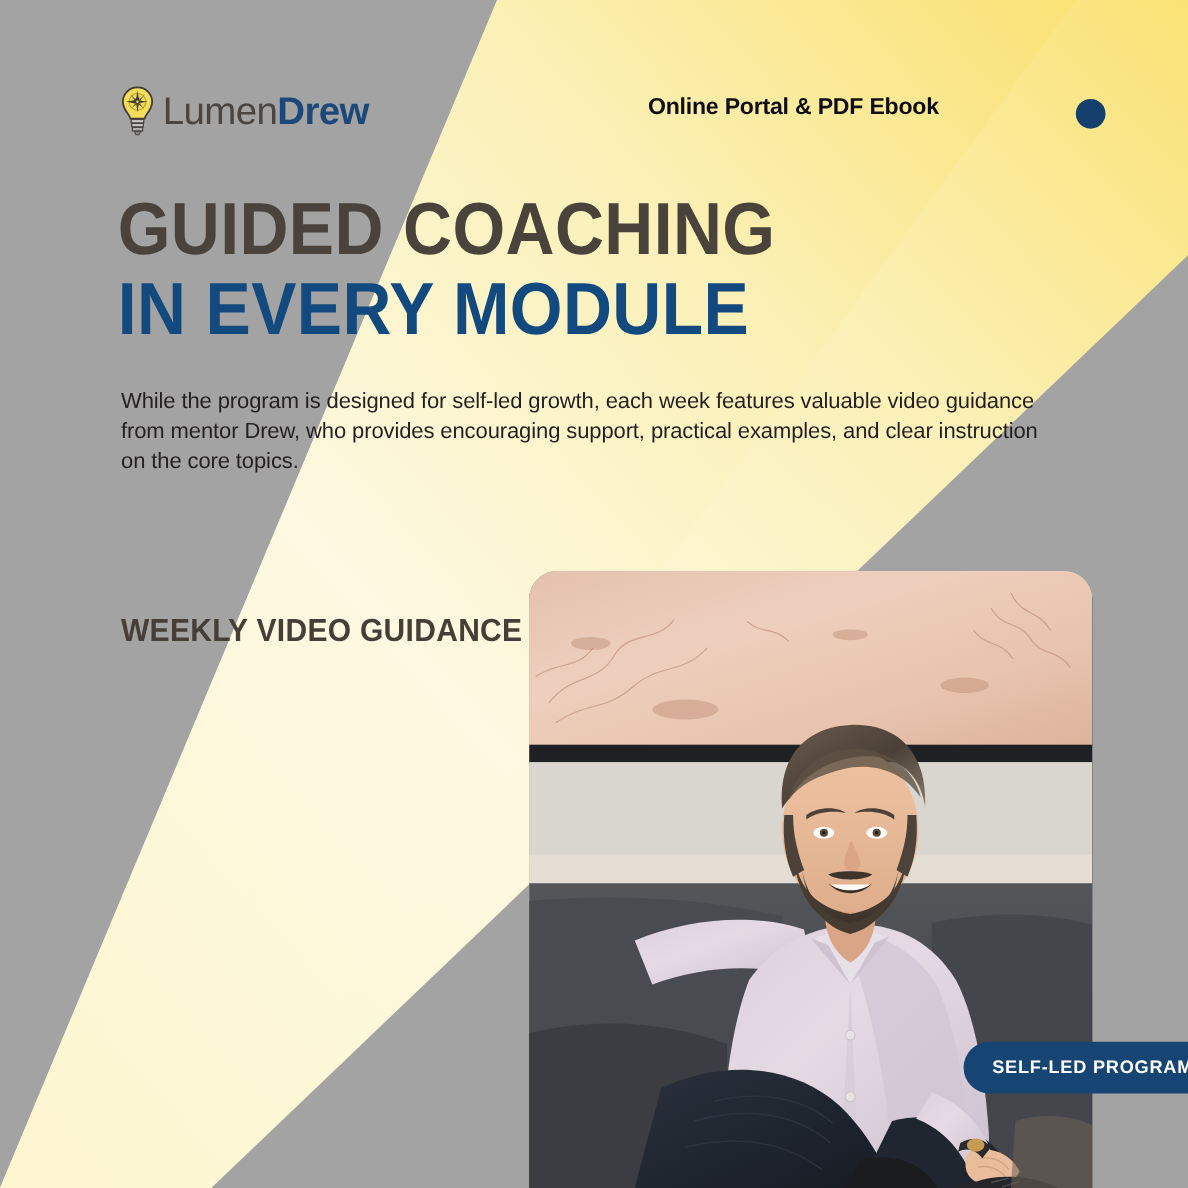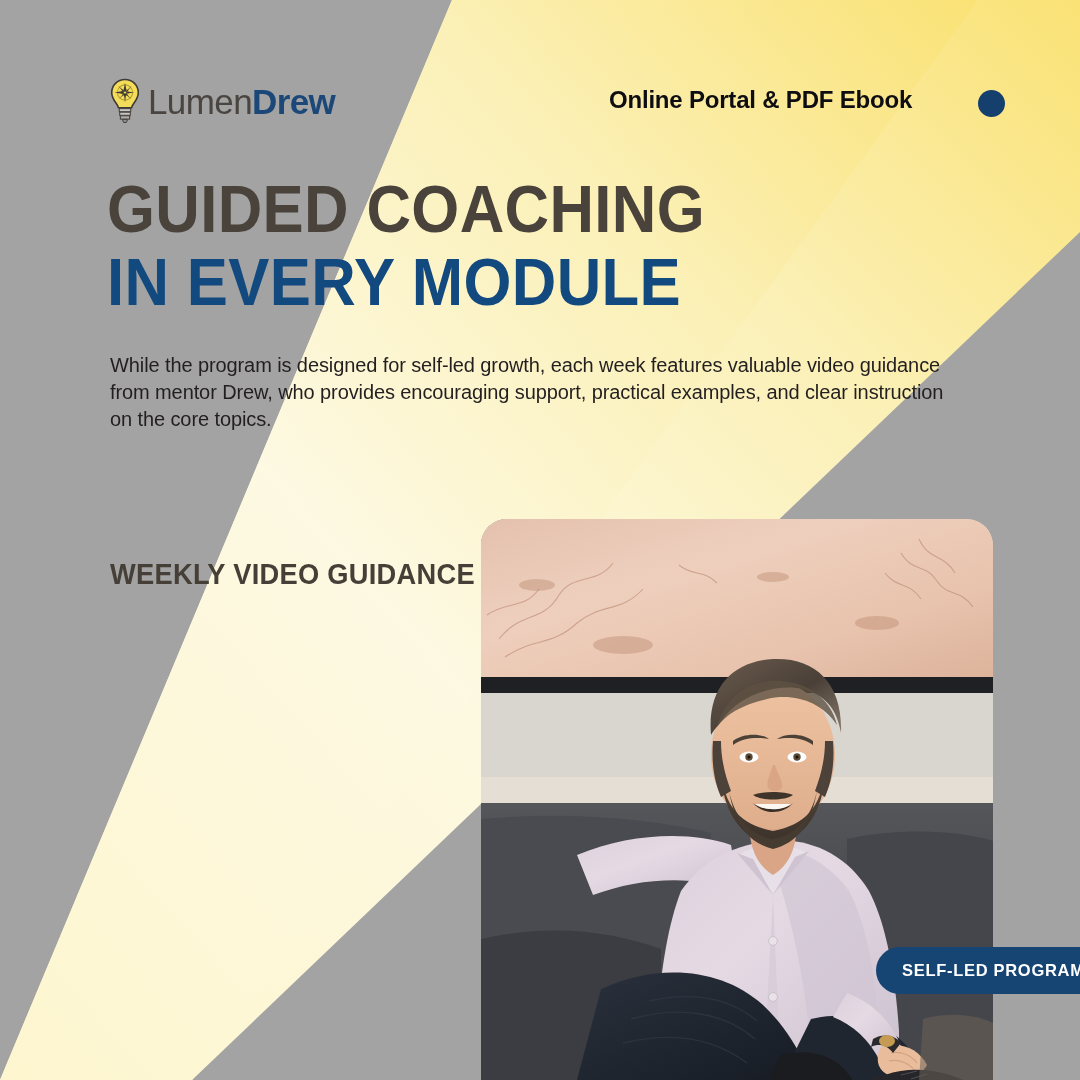--- a/index.html
+++ b/index.html
@@ -32,22 +32,22 @@
   .bulb-icon{width:34px;height:46px;display:block;}
   .logo-text{
     font-size:35px;letter-spacing:-0.6px;line-height:1;
     white-space:nowrap;display:flex;align-items:baseline;
   }
   .logo-lumen{color:#4a4540;font-weight:400;}
   .logo-trek{color:#1b4878;font-weight:700;}
 
   .header-tag{
     position:absolute;left:589px;top:86px;
-    font-size:24px;font-weight:700;color:#0d0d12;
-    letter-spacing:-0.2px;white-space:nowrap;margin-left:20px;
+    font-size:21px;font-weight:700;color:#0d0d12;
+    letter-spacing:-0.2px;white-space:nowrap;
   }
   .header-dot{
     position:absolute;left:978px;top:90px;
     width:27px;height:27px;border-radius:50%;
     background:#15406e;
   }
 
   
   .headline{
     position:absolute;left:107px;top:178px;

